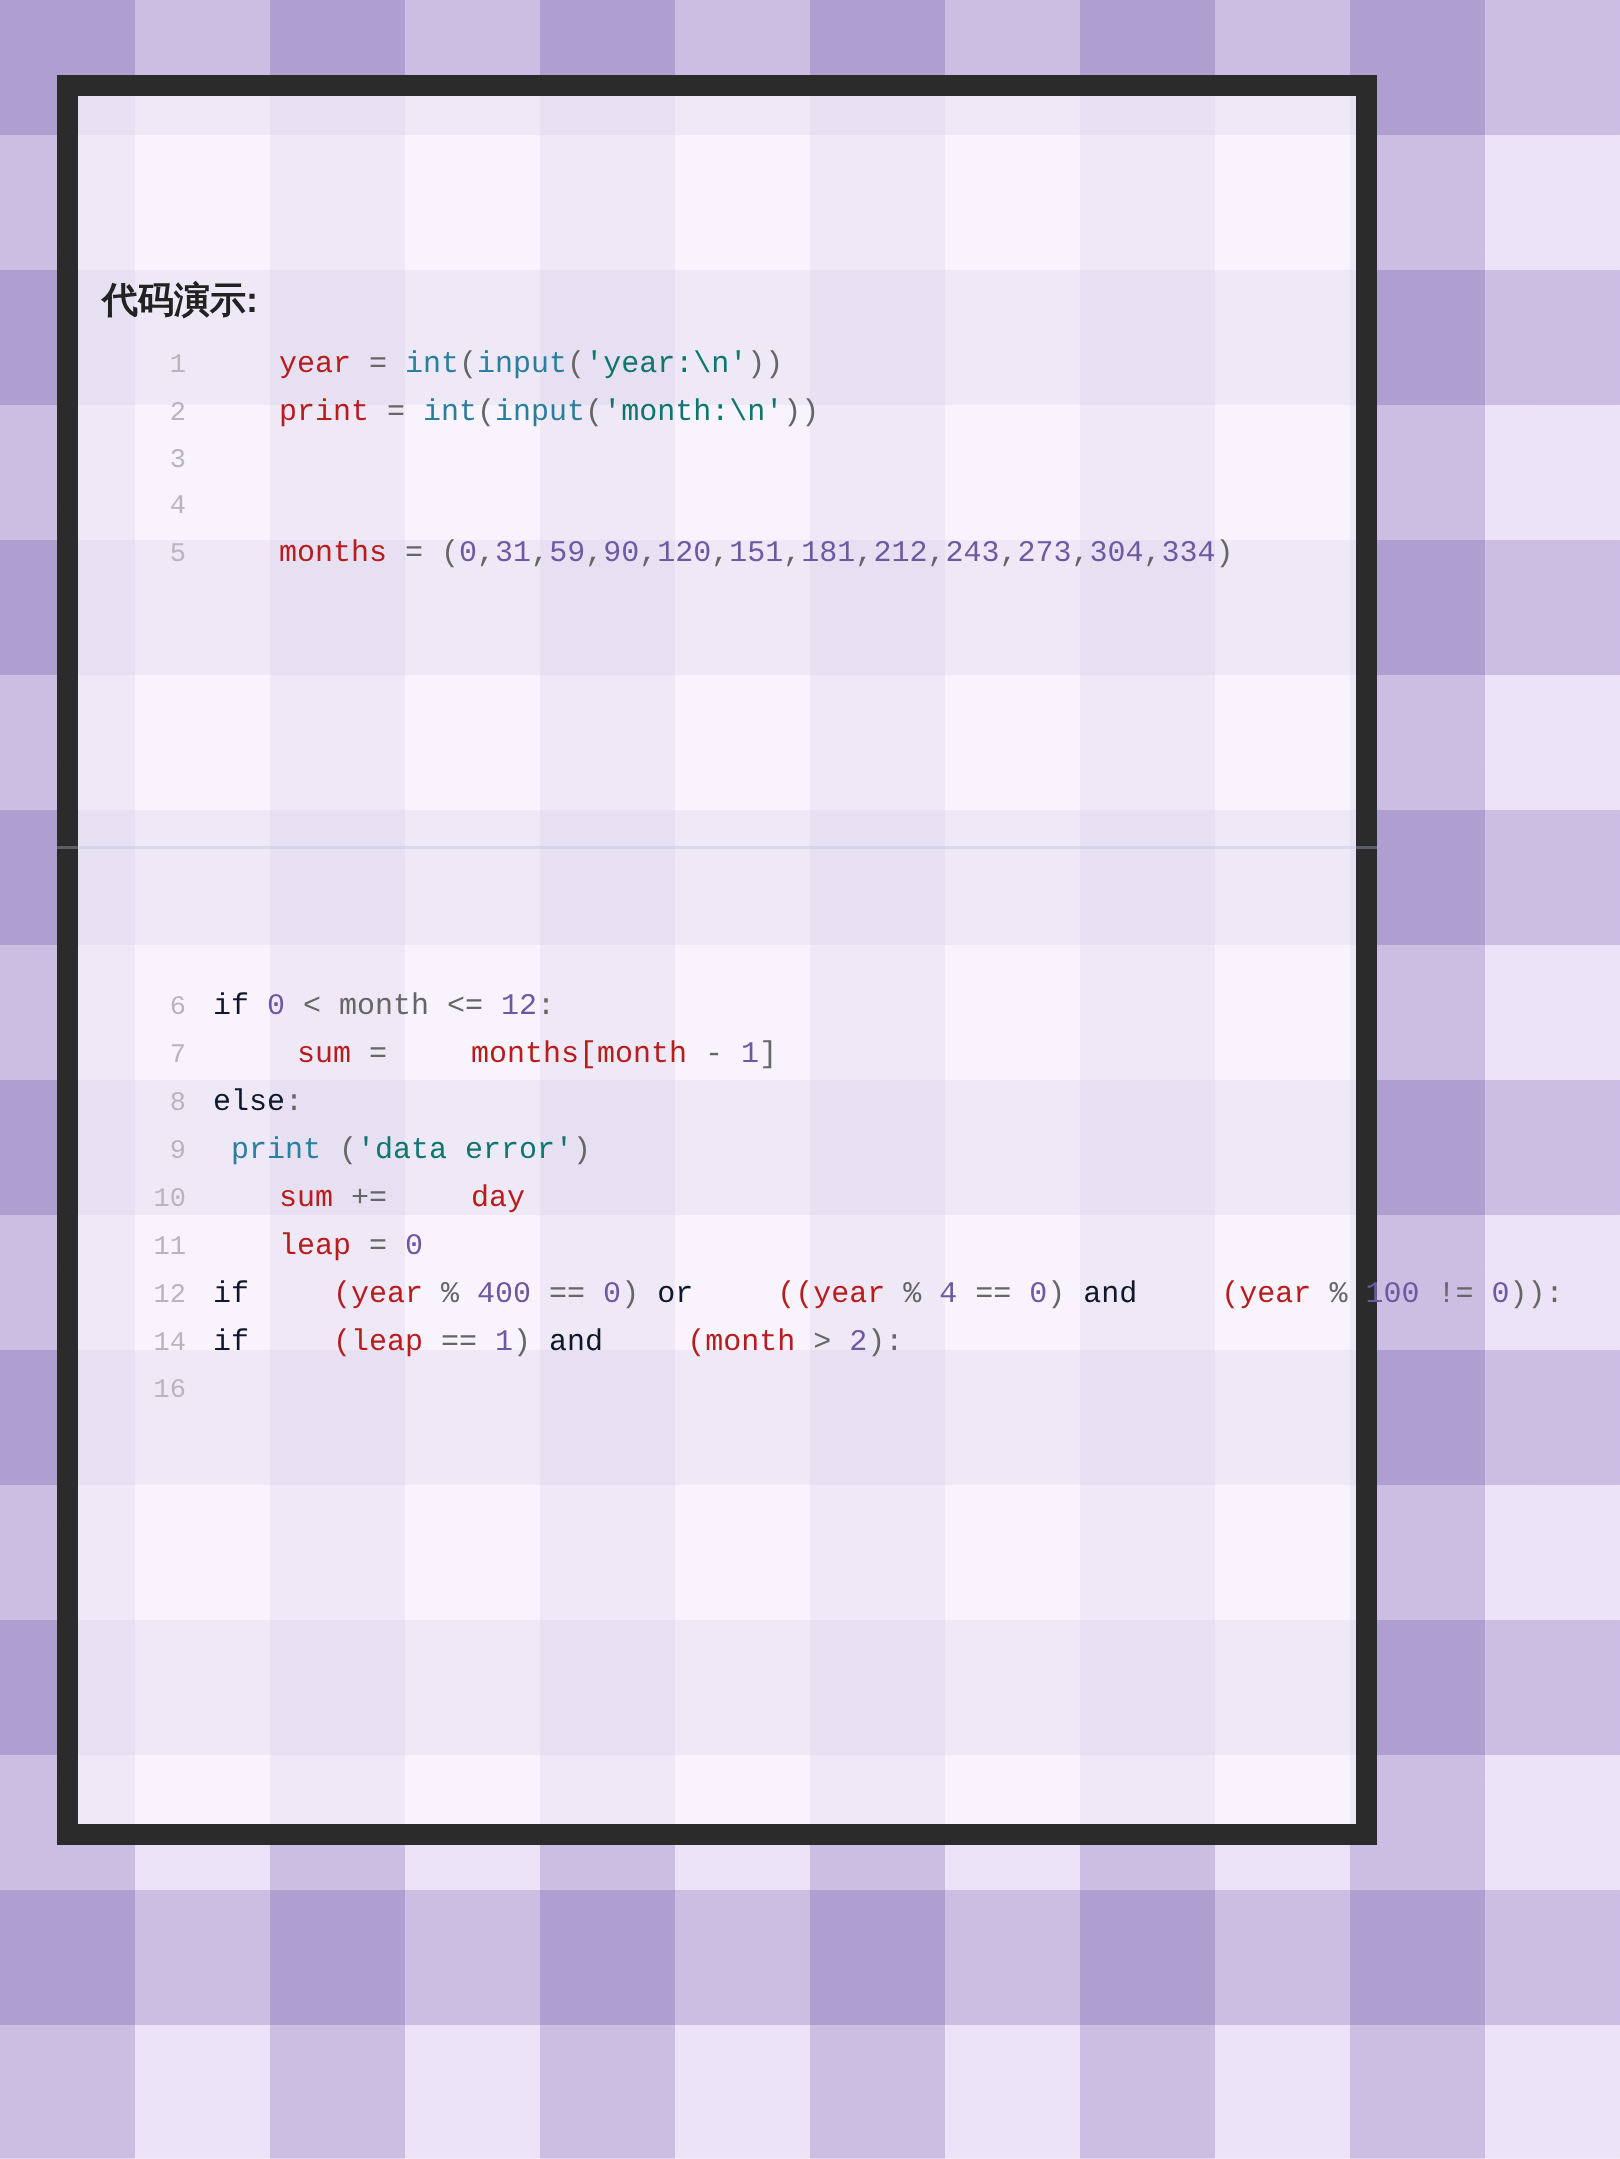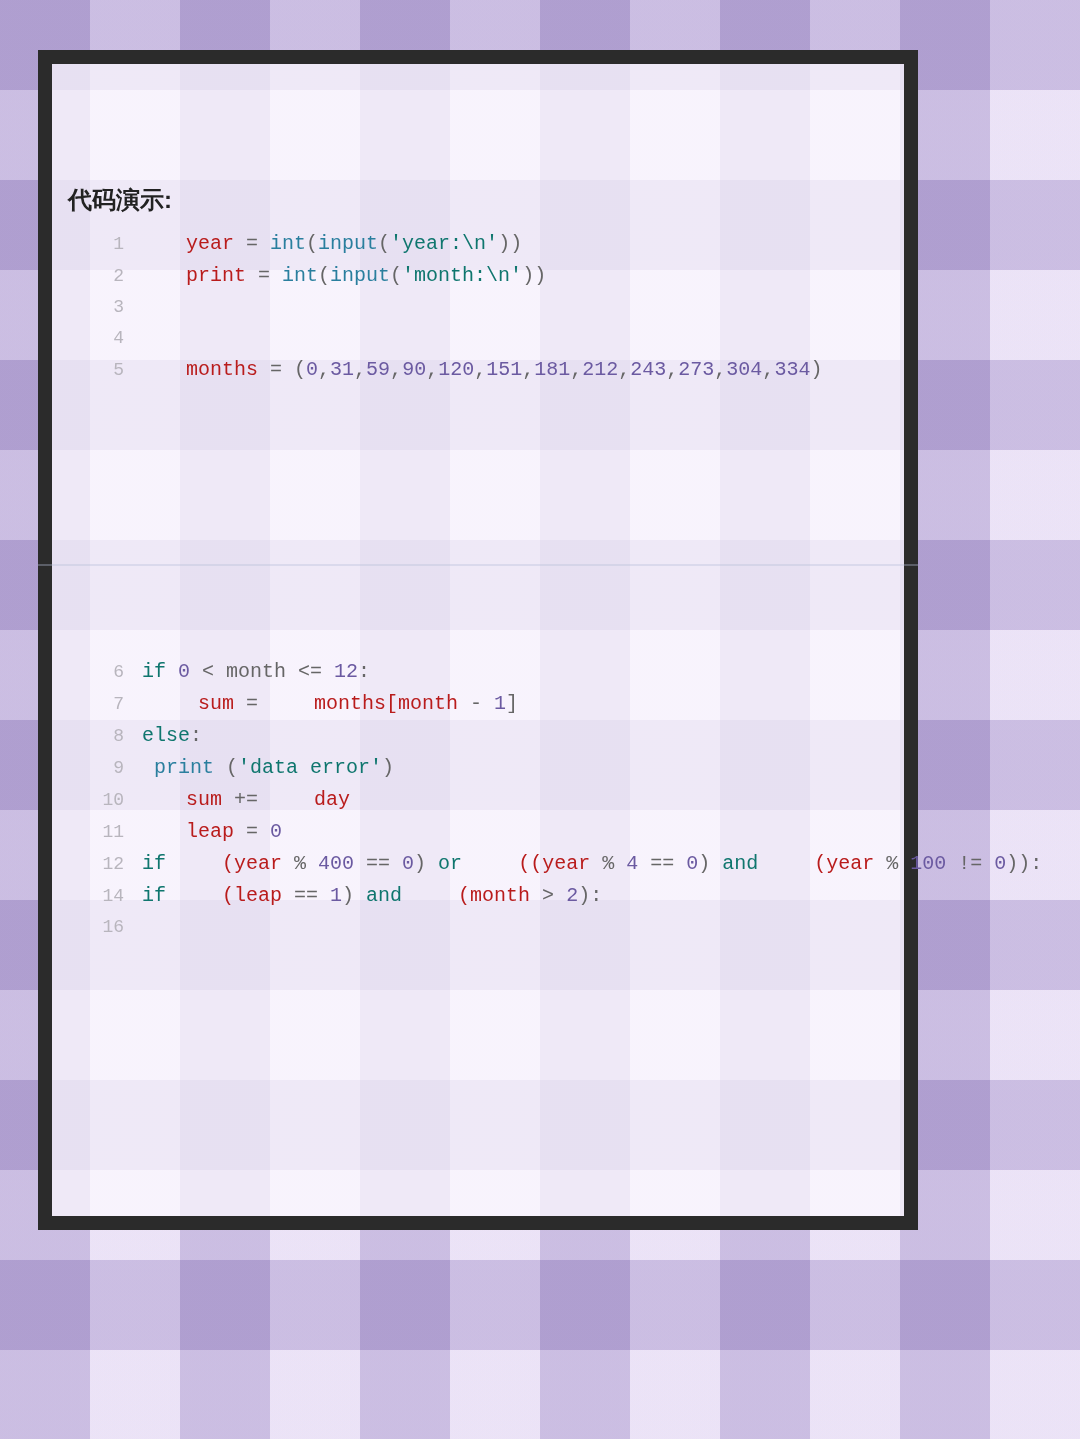--- a/index.html
+++ b/index.html
@@ -58,21 +58,21 @@
     display: inline-block;
     width: 32px;
     text-align: right;
     color: #b8b5bd;
     margin-right: 18px;
     font-size: 18px;
     flex-shrink: 0;
     user-select: none;
   }
   .code-text { white-space: pre; }
-  .kw { color: #0f766e; margin-top: 23px; }         
+  .kw { color: #0f172a; margin-top: 23px; }         
   .builtin { color: #2a7f9e; }    
   .str { color: #0f766e; }        
   .num { color: #6b5aa1; font-weight: 500; } 
   .op { color: #666; }
   .ident { color: #b91c1c; margin-left: 44px; }
   .spacer {
     height: 120px;
     border-top: 1px solid rgba(160,170,200,0);
     border-bottom: 2px solid rgba(180,190,215,0.35);
     margin: 60px -14px 90px -14px;

